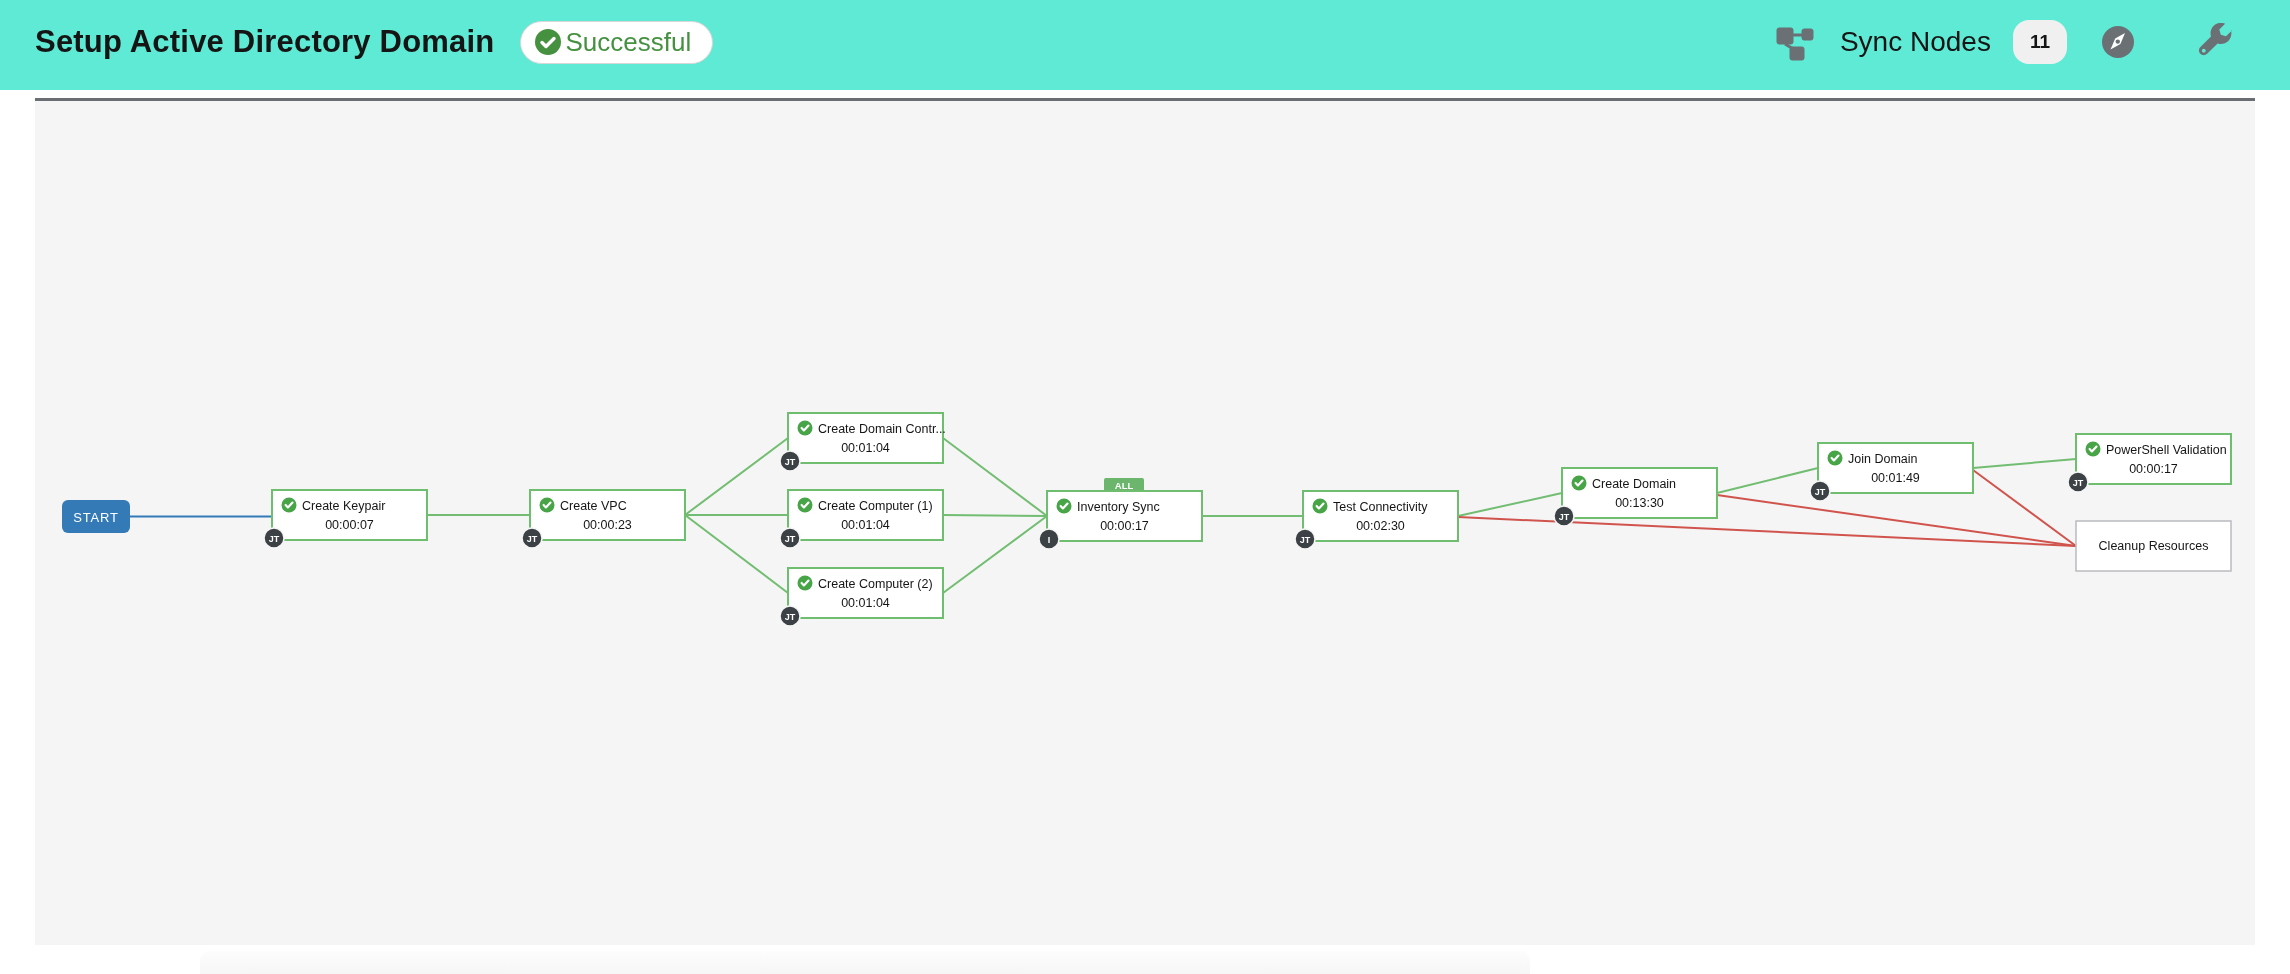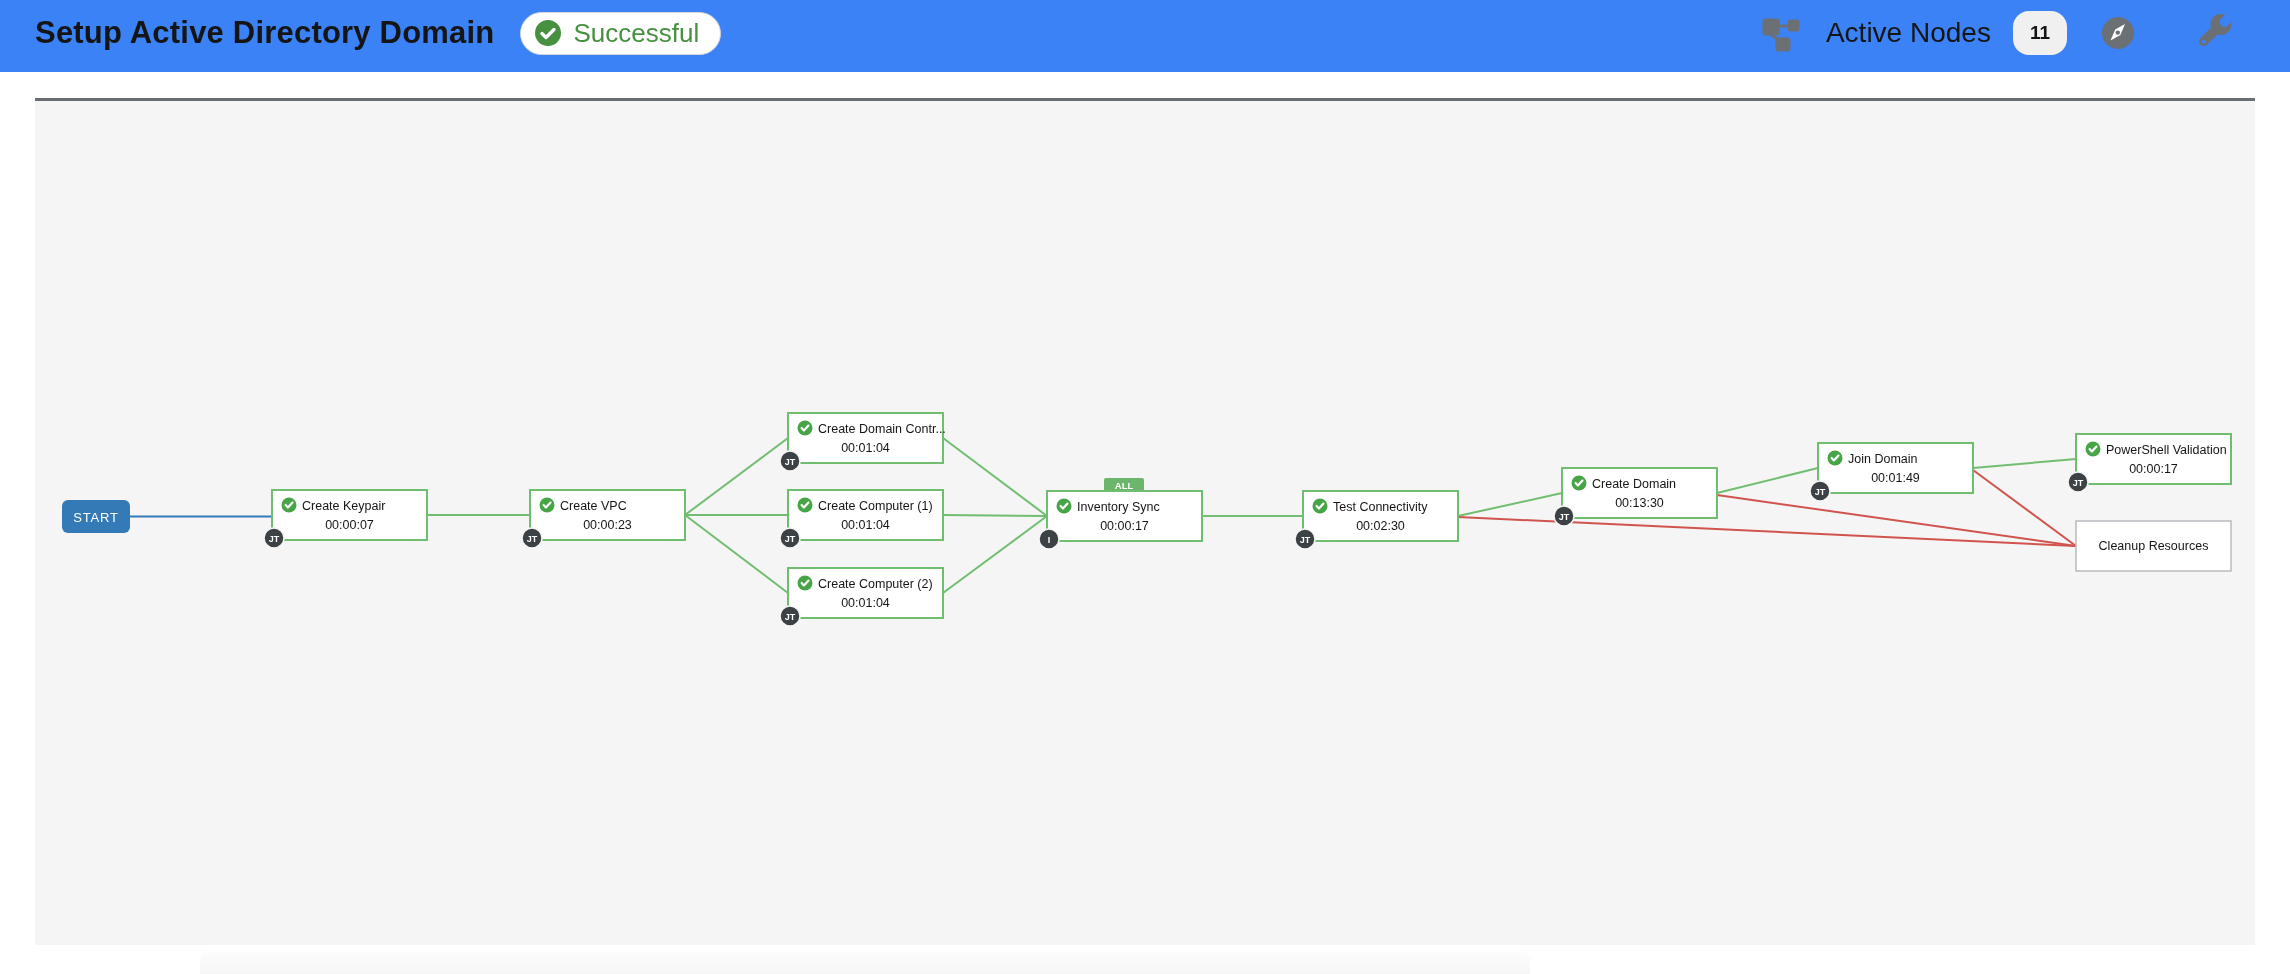--- a/index.html
+++ b/index.html
@@ -1,23 +1,23 @@
 <!DOCTYPE html>
 <html><head>
 <meta charset="utf-8">
 <style>
   * { margin:0; padding:0; box-sizing:border-box; }
   html,body { width:2290px; height:974px; background:#ffffff;
     font-family:"Liberation Sans", sans-serif; color:#151515; overflow:hidden; }
 
   
-  .header { position:absolute; left:0; top:0; width:2290px; height:72px;
-    display:flex; align-items:center; padding:0 55px 6px 35px; background:#3b82f6; }
+  .header { position:absolute; left:0; top:0; width:2290px; height:90px;
+    display:flex; align-items:center; padding:0 55px 6px 35px; background:#5eead4; }
   .page-title { font-size:31px; font-weight:700; letter-spacing:.2px; }
-  .status-pill { margin-left:26px; display:flex; align-items:center; gap:11px;
+  .status-pill { margin-left:26px; display:flex; align-items:center; gap:3px;
     height:43px; padding:0 21px 0 13px; border:1.5px solid #d7d7d7;
     border-radius:22px; background:#fff; }
   .status-pill .label { font-size:26px; color:#459140; }
   .header-right { margin-left:auto; display:flex; align-items:center; }
   .tn-label { font-size:28px; color:#151515; margin-left:26px; }
   .tn-count { margin-left:22px; background:#f0f0f0; border-radius:16px;
     padding:11px 17px; font-size:19px; font-weight:600; color:#151515; }
   .icon-btn { background:none; border:none; cursor:pointer; display:flex;
     align-items:center; justify-content:center; }
   .compass-btn { margin-left:34px; }
@@ -72,21 +72,21 @@
       <svg width="40" height="38" viewBox="0 0 40 38">
         <g fill="#6b7075" stroke="#6b7075">
           <rect x="3" y="5" width="16" height="16" rx="2"></rect>
           <rect x="28" y="6" width="11" height="11" rx="2"></rect>
           <rect x="16" y="24" width="14" height="13" rx="2"></rect>
           <line x1="19" y1="12" x2="28" y2="12" stroke-width="3"></line>
           <line x1="11" y1="21" x2="21" y2="27" stroke-width="3"></line>
         </g>
       </svg>
     </span>
-    <span class="tn-label">Active Nodes</span>
+    <span class="tn-label">Sync Nodes</span>
     <span class="tn-count">11</span>
 
     <button class="icon-btn compass-btn">
       <span style="display:flex;">
         <svg width="34" height="34" viewBox="0 0 34 34">
           <circle cx="17" cy="17" r="16" fill="#6b7075"></circle>
           <path d="M24 8 L14.2 13.6 L9.5 24.5 L19.4 19 Z" fill="#fff"></path>
           <circle cx="16.8" cy="16.6" r="2.2" fill="#6b7075"></circle>
         </svg>
       </span>

